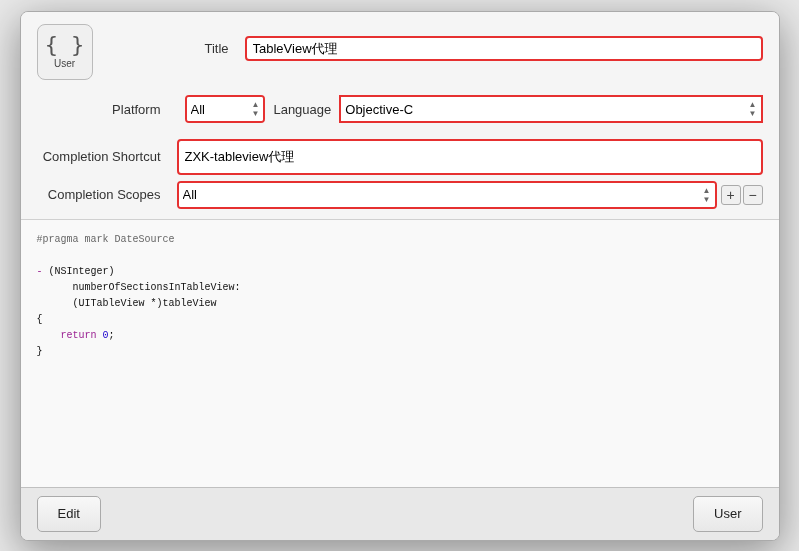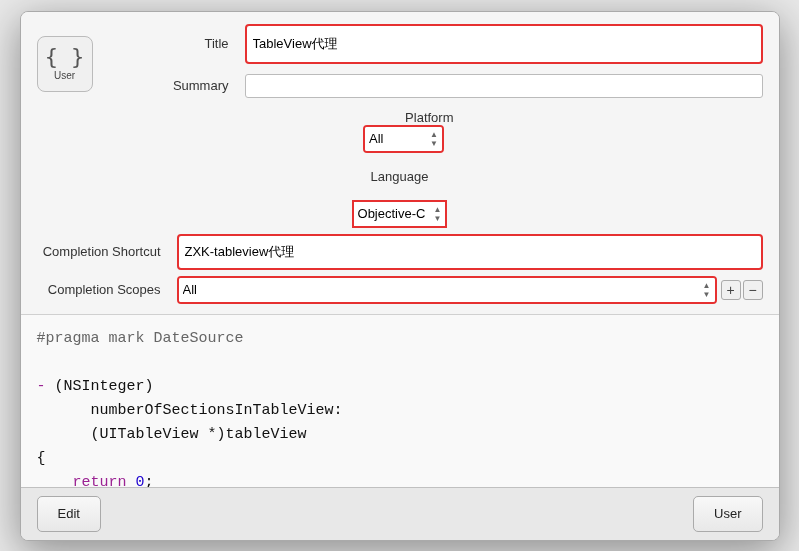--- a/index.html
+++ b/index.html
@@ -35,42 +35,41 @@
     }
     .form-label {
       font-size: 13px;
       color: #333;
       min-width: 140px;
       text-align: right;
       padding-right: 16px;
     }
     .form-input {
       flex: 1;
-      height: 40px;
+      height: 25px;
       border: 2px solid #e63030;
       border-radius: 4px;
       padding: 2px 6px;
       font-size: 13px;
       background: white;
       outline: none;
     }
     .summary-input {
       flex: 1;
       height: 24px;
       border: 1px solid #bbb;
       border-radius: 3px;
       padding: 2px 6px;
       font-size: 13px;
       background: white;
     }
     .platform-row {
       display: flex;
       align-items: center;
       margin-bottom: 6px;
-      flex-direction: column;
     }
     .platform-select-wrapper {
       display: flex;
       align-items: center;
       border: 2px solid #e63030;
       border-radius: 4px;
       overflow: hidden;
       margin-left: 8px;
     }
     .platform-select {
@@ -177,21 +176,21 @@
       justify-content: center;
       color: #444;
       line-height: 1;
     }
     .code-area {
       flex: 1;
       background: #f9f9f9;
       padding: 12px 16px;
       overflow-y: auto;
       font-family: 'Menlo', 'Monaco', 'Courier New', monospace;
-      font-size: 15px;
+      font-size: 10px;
       line-height: 1.6;
       color: #111;
       white-space: pre;
     }
     .code-pragma {
       color: #666;
       font-weight: normal;
     }
     .code-keyword {
       color: #9b2393;
@@ -261,24 +260,20 @@
         <span class="braces">{ }</span>
         <span class="user-label">User</span>
       </div>
       <div style="flex:1; display:flex; flex-direction:column; gap:4px;">
 
         <div class="form-row">
           <span class="form-label">Title</span>
           <input class="form-input" type="text" value="TableView代理" style="">
         </div>
 
-        <div class="form-row">
-          <span class="form-label">Summary</span>
-          <input class="summary-input" type="text" value="" style="">
-        </div>
       </div>
     </div>
 
     <div class="platform-row">
       <span class="form-label">Platform</span>
       <div class="platform-select-wrapper">
         <select class="platform-select">
           <option>All</option>
           <option>macOS</option>
           <option>iOS</option>

